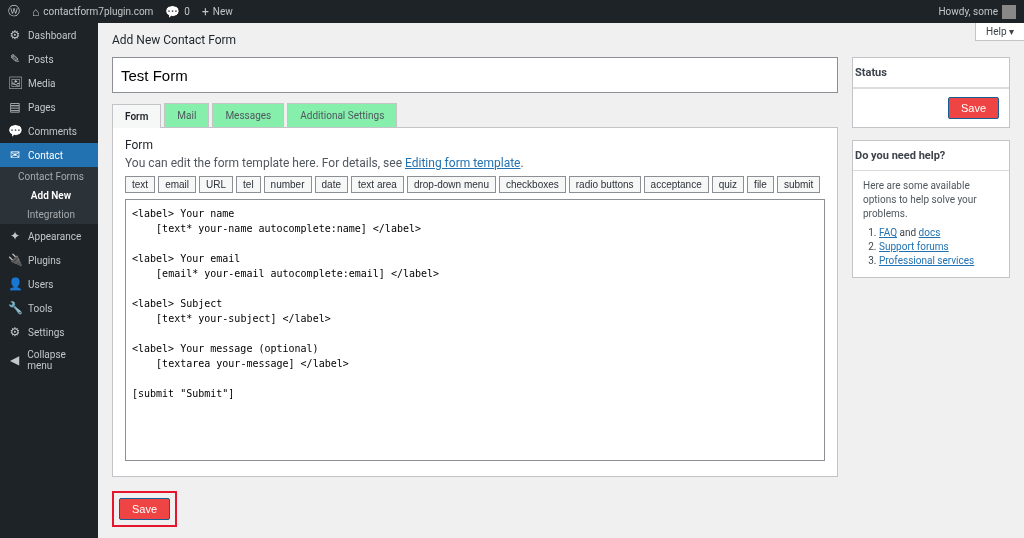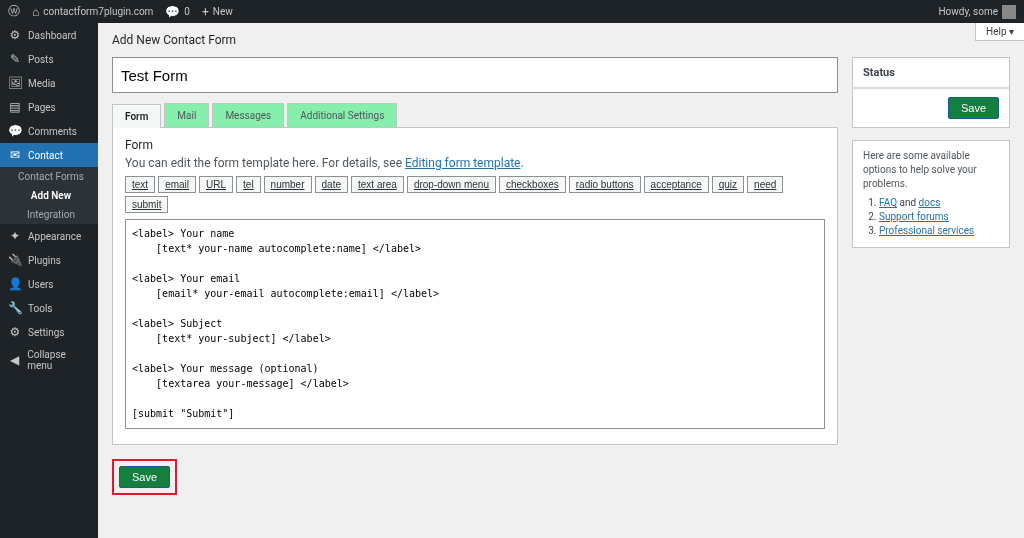--- a/index.html
+++ b/index.html
@@ -38,30 +38,30 @@
 .tabs { display: flex; margin-top: 10px; border-bottom: 1px solid #c3c4c7; }
 .tab { padding: 6px 12px; background: #86efac; border: 1px solid #c3c4c7; border-bottom: none; margin-right: 3px; cursor: pointer; font-size: 10px; color: #50575e; }
 .tab.active { background: #f6f7f7; font-weight: 600; color: #1d2327; position: relative; top: 1px; }
 
 .panel { border: 1px solid #c3c4c7; border-top: none; background: #fff; padding: 10px 12px 12px; }
 .panel h2 { font-size: 12px; font-weight: 400; margin-bottom: 4px; color: #1d2327; }
 .panel .desc { font-size: 12px; color: #50575e; margin-bottom: 6px; }
 .panel .desc a { color: #2271b1; text-decoration: underline; }
 
 .tag-buttons { display: flex; flex-wrap: wrap; gap: 3px; margin-bottom: 6px; }
-.tag-btn { border: 1px solid #8c8f94; background: #f6f7f7; padding: 2px 6px; font-size: 10px; cursor: pointer; color: #2c3338; text-decoration: underline; }
-
-.editor { width: 100%; height: 210px; border: 1px solid #8c8f94; font-family: Menlo, Consolas, monospace; font-size: 10px; line-height: 1.5; padding: 6px; resize: none; background: #fff; }
+.tag-btn { border: 1px solid #8c8f94; background: #f6f7f7; padding: 2px 6px; font-size: 10px; cursor: pointer; color: #2c3338; }
+
+.editor { width: 100%; height: 262px; border: 1px solid #8c8f94; font-family: Menlo, Consolas, monospace; font-size: 10px; line-height: 1.5; padding: 6px; resize: none; background: #fff; }
 
 .save-wrap { margin-top: 14px; display: inline-block; padding: 5px; border: 2px solid #e4152c; }
-.save-btn { background: #15803d; color: #fff; border: 1px solid #135e96; padding: 4px 12px; font-size: 11px; cursor: pointer; border-radius: 2px; }
+.save-btn { background: #ef4444; color: #fff; border: 1px solid #135e96; padding: 4px 12px; font-size: 11px; cursor: pointer; border-radius: 2px; }
 
 
 .box { background: #fff; border: 1px solid #c3c4c7; margin-bottom: 12px; }
-.box-head { padding: 8px 10px; font-size: 11px; font-weight: 700; border-bottom: 1px solid #dcdcde; }
+.box-head { padding: 8px 2px; font-size: 11px; font-weight: 700; border-bottom: 1px solid #dcdcde; }
 .box-body { padding: 8px 10px; font-size: 10px; }
 .box-footer { padding: 8px 10px; text-align: right; border-top: 1px solid #dcdcde; }
 .box-body p { margin-bottom: 6px; color: #50575e; line-height: 1.4; }
 .box-body ol { padding-left: 16px; }
 .box-body li { margin-bottom: 3px; }
 .box-body a { color: #2271b1; text-decoration: underline; }
 </style>
 </head>
 <body>
 
@@ -174,21 +174,21 @@
               <button class="tag-btn">URL</button>
               <button class="tag-btn">tel</button>
               <button class="tag-btn">number</button>
               <button class="tag-btn">date</button>
               <button class="tag-btn">text area</button>
               <button class="tag-btn">drop-down menu</button>
               <button class="tag-btn">checkboxes</button>
               <button class="tag-btn">radio buttons</button>
               <button class="tag-btn">acceptance</button>
               <button class="tag-btn">quiz</button>
-              <button class="tag-btn">need</button>
+              <button class="tag-btn">file</button>
               <button class="tag-btn">submit</button>
             </div>
           <textarea class="editor" id="editor" style="">&lt;label&gt; Your name
     [text* your-name autocomplete:name] &lt;/label&gt;
 
 &lt;label&gt; Your email
     [email* your-email autocomplete:email] &lt;/label&gt;
 
 &lt;label&gt; Subject
     [text* your-subject] &lt;/label&gt;
@@ -206,20 +206,21 @@
 
       <div class="side-col">
         <div class="box">
           <div class="box-head">Status</div>
           <div class="box-footer">
             <button class="save-btn">Save</button>
           </div>
         </div>
 
         <div class="box">
+          <div class="box-head">Do you need help?</div>
           <div class="box-body">
             <p>Here are some available options to help solve your problems.</p>
             <ol id="help-links">
                 <li><a href="#">FAQ</a> and <a href="#">docs</a></li>
                 <li><a href="#">Support forums</a></li>
                 <li><a href="#">Professional services</a></li>
               </ol>
           </div>
         </div>
       </div>

